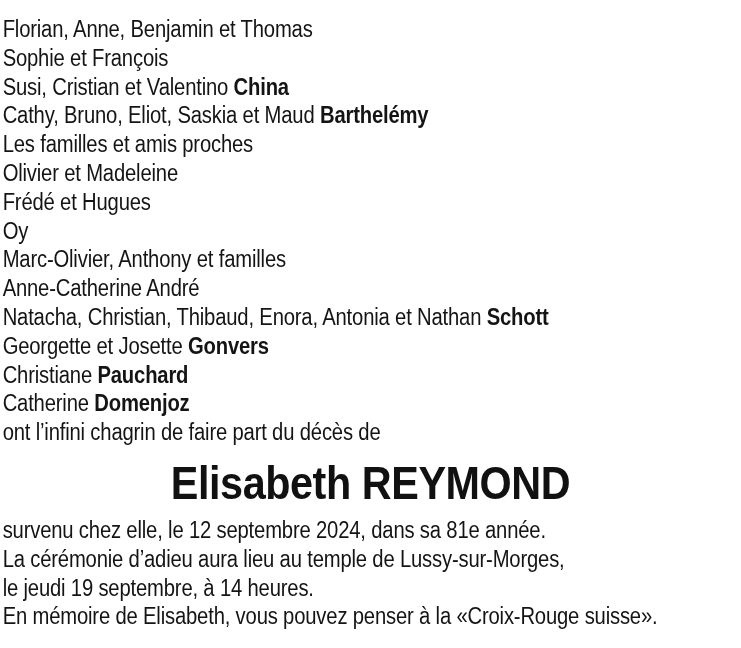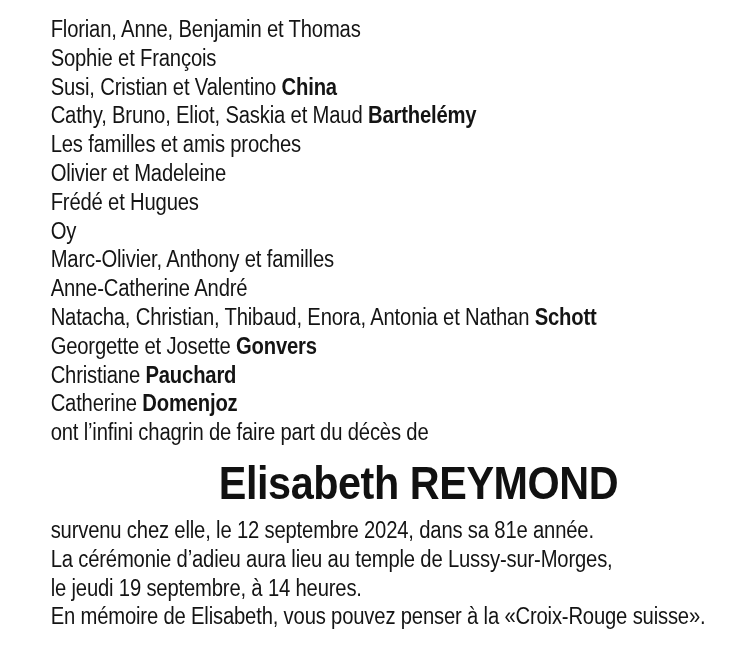--- a/index.html
+++ b/index.html
@@ -12,21 +12,20 @@
     background: #ffffff;
     overflow: hidden;
     font-family: "Liberation Sans", "DejaVu Sans", sans-serif;
     color: #141414;
     -webkit-font-smoothing: antialiased;
   }
   .page {
     width: 649px;
     height: 648px;
     position: relative;
-    padding-left: 48px;
   }
   
   .names {
     padding: 15px 0 0 3px;
     font-size: 23px;
     line-height: 28.8px;
     width: 850px;
     transform: scaleX(0.88);
     transform-origin: 0 0;
     letter-spacing: -0.2px;

